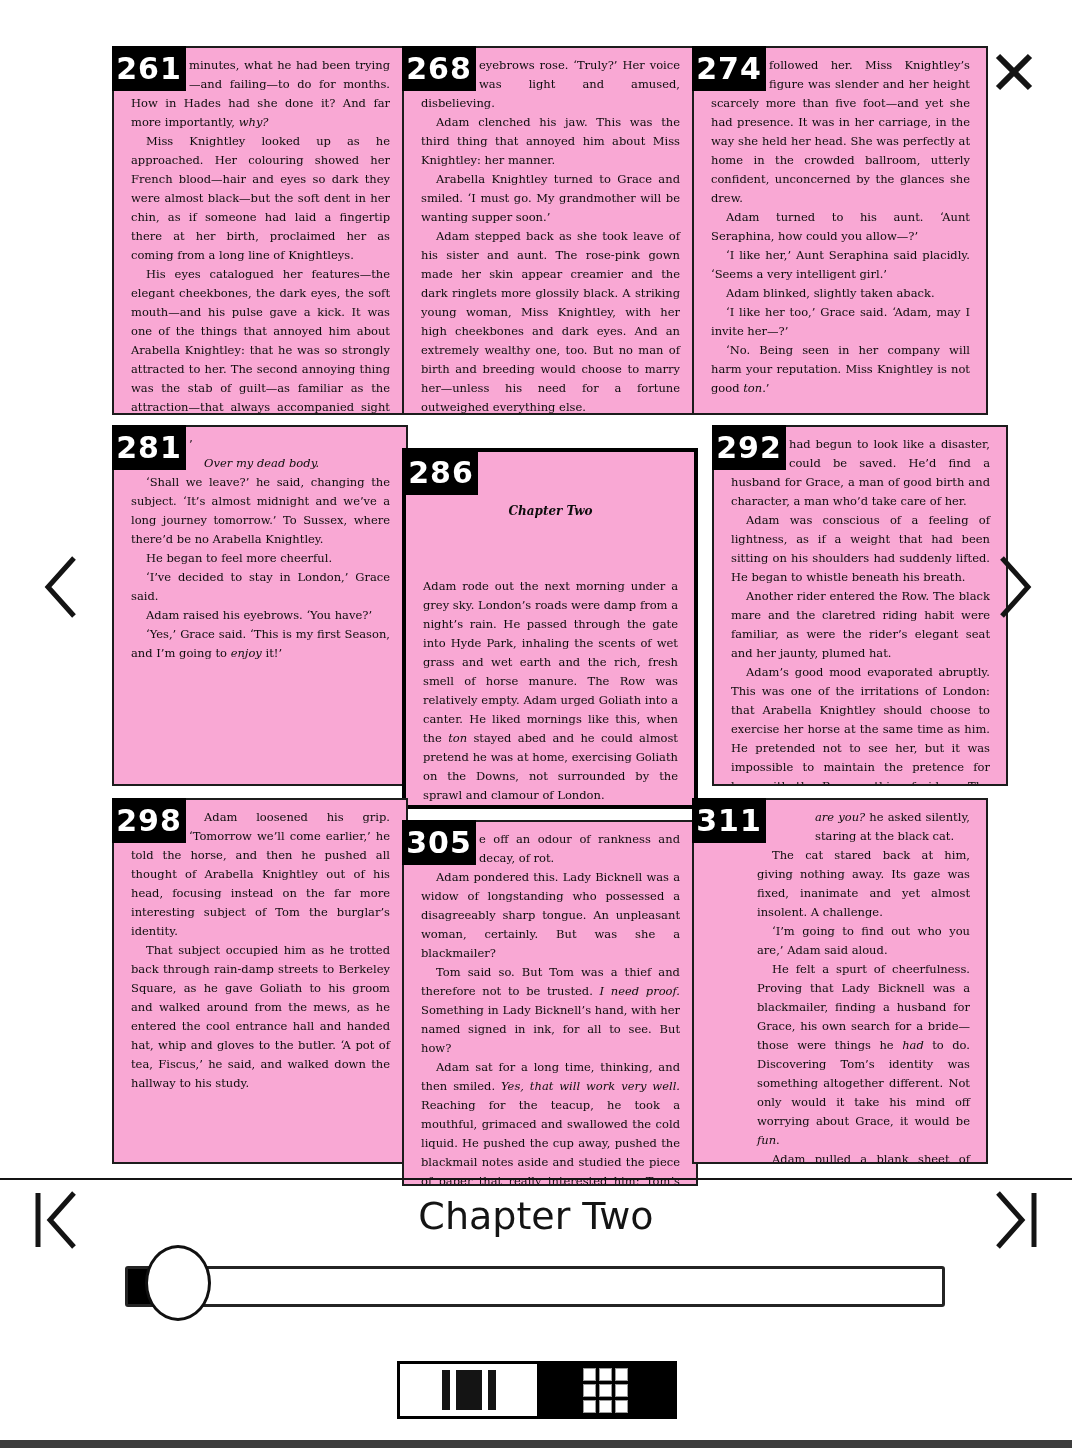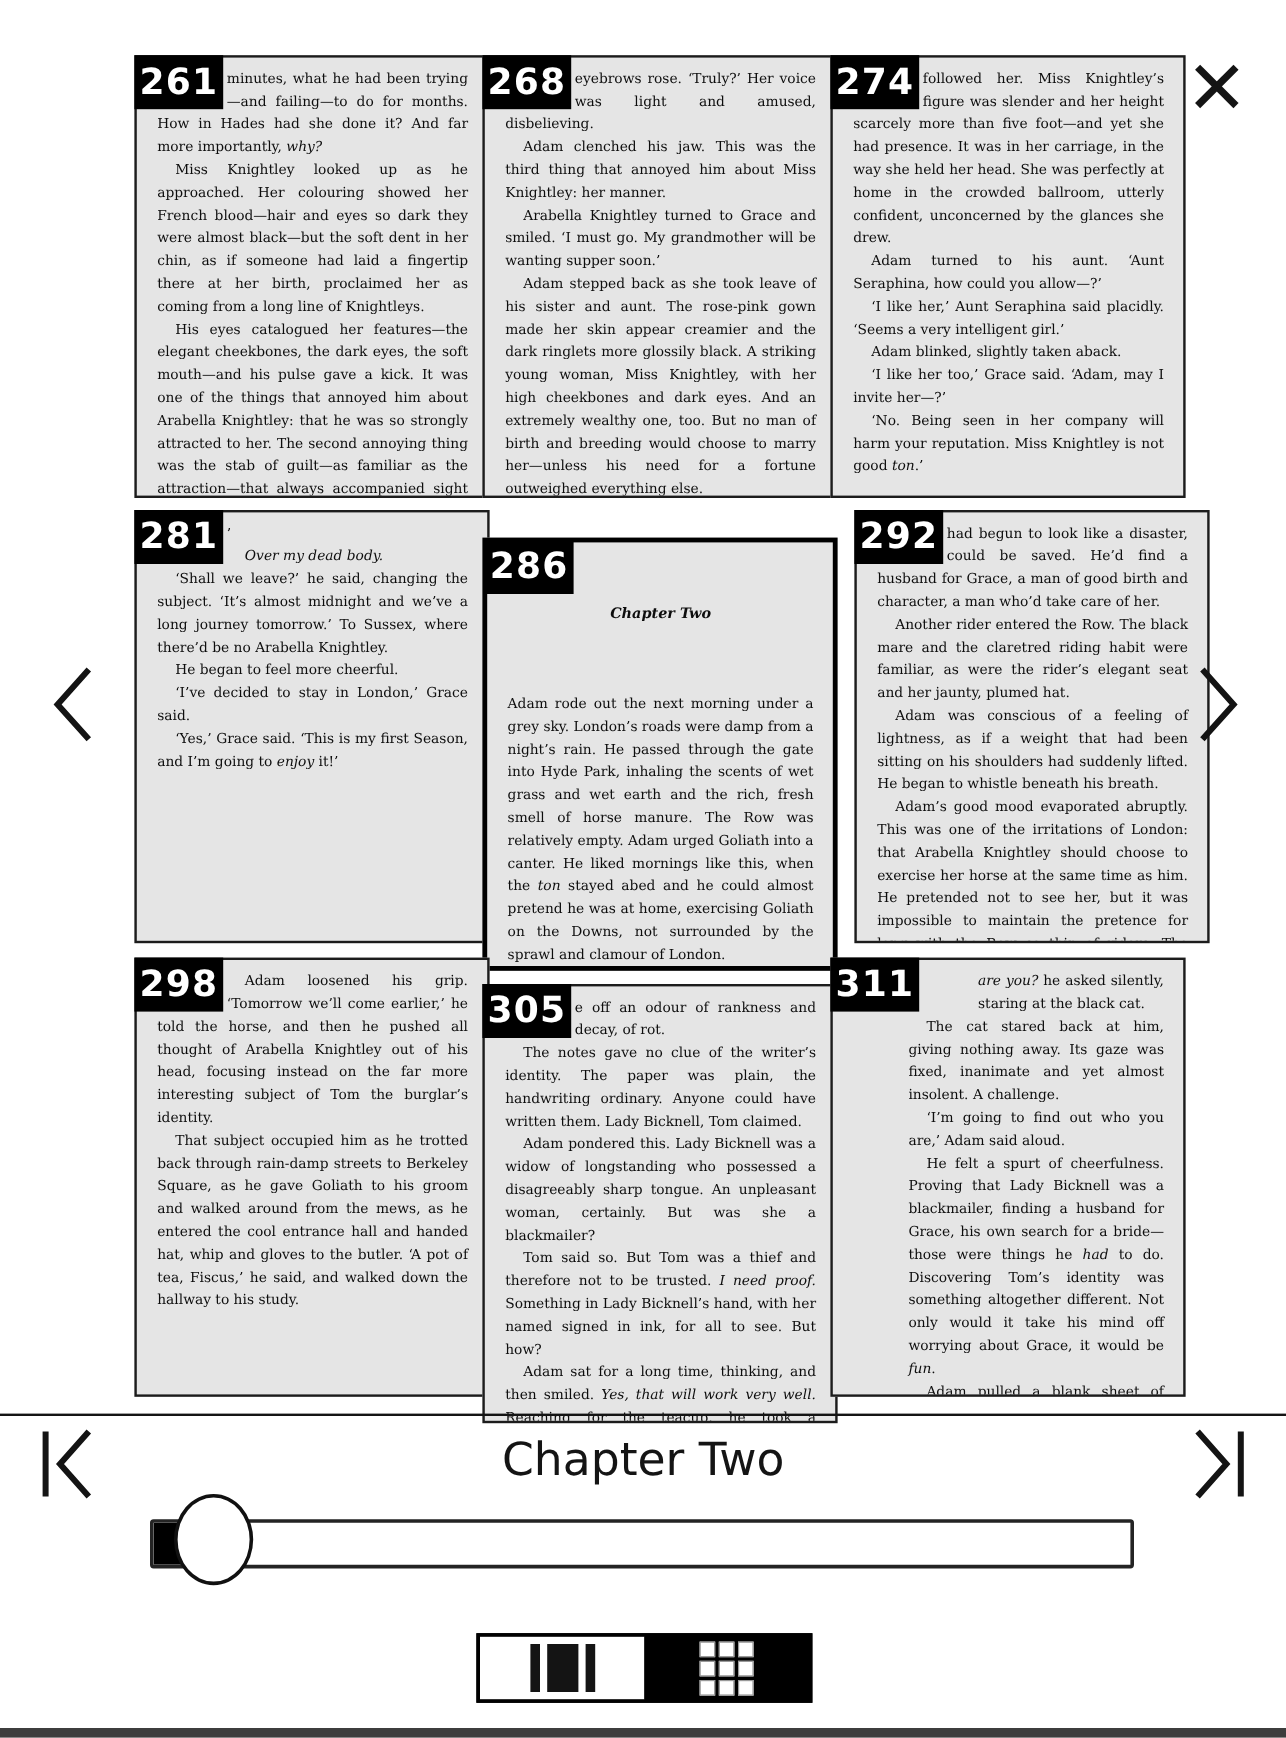--- a/index.html
+++ b/index.html
@@ -3,21 +3,21 @@
 <meta charset="utf-8">
 <style>
   html,body{margin:0;padding:0;}
   body{
     width:1072px;height:1448px;position:relative;background:#ffffff;
     font-family:"Liberation Sans",sans-serif;overflow:hidden;color:#111;
   }
   
   .grid{position:absolute;inset:0;}
   .card{
-    position:absolute;width:296px;background:#e5e5e5;border:2px solid #1c1c1c;
+    position:absolute;width:296px;background:#f9a8d4;border:2px solid #1c1c1c;
     box-sizing:border-box;
   }
   .card.current{border-width:4px;border-color:#000;}
   .badge{
     position:absolute;top:-2px;left:-2px;width:74px;height:45px;background:#000;
     color:#fff;font-family:"DejaVu Sans",sans-serif;font-weight:bold;font-size:30px;
     display:flex;align-items:center;justify-content:center;letter-spacing:1px;z-index:2;
   }
   .page-text{
     height:100%;box-sizing:border-box;padding:8px 16px 8px 17px;overflow:hidden;
@@ -108,55 +108,55 @@
   </div>
     <div class="card" style="left: 112px; top: 425px; height: 361px;">
     <div class="badge">281</div>
     <div class="page-text">
       <div class="badge-spacer"></div>
     <p>’</p>
         <p class="ind"><i>Over my dead body.</i></p>
         <p class="ind">‘Shall we leave?’ he said, changing the subject. ‘It’s almost midnight and we’ve a long journey tomorrow.’ To Sussex, where there’d be no Arabella Knightley.</p>
         <p class="ind">He began to feel more cheerful.</p>
         <p class="ind">‘I’ve decided to stay in London,’ Grace said.</p>
+        <p class="ind">Adam raised his eyebrows. ‘You have?’</p>
         <p class="ind">‘Yes,’ Grace said. ‘This is my first Season, and I’m going to <i>enjoy</i> it!’</p>
       </div>
   </div>
     <div class="card current" style="left: 402px; top: 448px; height: 361px;">
     <div class="badge">286</div>
     <div class="page-text">
       <div class="badge-spacer"></div>
     <div class="chapter-heading">Chapter Two</div>
         <p>Adam rode out the next morning under a grey sky. London’s roads were damp from a night’s rain. He passed through the gate into Hyde Park, inhaling the scents of wet grass and wet earth and the rich, fresh smell of horse manure. The Row was relatively empty. Adam urged Goliath into a canter. He liked mornings like this, when the <i>ton</i> stayed abed and he could almost pretend he was at home, exercising Goliath on the Downs, not surrounded by the sprawl and clamour of London.</p>
       </div>
   </div>
     <div class="card" style="left: 692px; top: 425px; height: 361px; margin-left: 20px;">
     <div class="badge">292</div>
     <div class="page-text">
       <div class="badge-spacer"></div>
     <p>had begun to look like a disaster, could be saved. He’d find a husband for Grace, a man of good birth and character, a man who’d take care of her.</p>
+        <p class="ind">Adam was conscious of a feeling of lightness, as if a weight that had been sitting on his shoulders had suddenly lifted. He began to whistle beneath his breath.</p>
         <p class="ind">Another rider entered the Row. The black mare and the claretred riding habit were familiar, as were the rider’s elegant seat and her jaunty, plumed hat.</p>
-        <p class="ind">Adam was conscious of a feeling of lightness, as if a weight that had been sitting on his shoulders had suddenly lifted. He began to whistle beneath his breath.</p>
         <p class="ind">Adam’s good mood evaporated abruptly. This was one of the irritations of London: that Arabella Knightley should choose to exercise her horse at the same time as him. He pretended not to see her, but it was impossible to maintain the pretence for long with the Row so thin of riders. The third time they passed he nodded stiffly. She returned the gesture. The amusement in her smile, the slightly</p>
       </div>
   </div>
     <div class="card" style="left: 112px; top: 798px; height: 366px;">
     <div class="badge">298</div>
     <div class="page-text">
       <div class="badge-spacer"></div>
         <p class="ind">Adam loosened his grip. ‘Tomorrow we’ll come earlier,’ he told the horse, and then he pushed all thought of Arabella Knightley out of his head, focusing instead on the far more interesting subject of Tom the burglar’s identity.</p>
         <p class="ind">That subject occupied him as he trotted back through rain-damp streets to Berkeley Square, as he gave Goliath to his groom and walked around from the mews, as he entered the cool entrance hall and handed hat, whip and gloves to the butler. ‘A pot of tea, Fiscus,’ he said, and walked down the hallway to his study.</p>
       </div>
   </div>
     <div class="card" style="left: 402px; top: 820px; height: 366px;">
     <div class="badge">305</div>
     <div class="page-text">
       <div class="badge-spacer"></div>
     <p>e off an odour of rankness and decay, of rot.</p>
-        <p class="ind">The notes gave no clue of the writer’s identity. The paper was plain, the handwriting ordinary. Anyone could have written them. Lady Bicknell, Tom claimed.</p>
         <p class="ind">Adam pondered this. Lady Bicknell was a widow of longstanding who possessed a disagreeably sharp tongue. An unpleasant woman, certainly. But was she a blackmailer?</p>
         <p class="ind">Tom said so. But Tom was a thief and therefore not to be trusted. <i>I need proof.</i> Something in Lady Bicknell’s hand, with her named signed in ink, for all to see. But how?</p>
         <p class="ind">Adam sat for a long time, thinking, and then smiled. <i>Yes, that will work very well.</i> Reaching for the teacup, he took a mouthful, grimaced and swallowed the cold liquid. He pushed the cup away, pushed the blackmail notes aside and studied the piece of paper that really interested him: Tom’s note.</p>
       </div>
   </div>
     <div class="card" style="left: 692px; top: 798px; height: 366px; padding-left: 46px;">
     <div class="badge">311</div>
     <div class="page-text">
       <div class="badge-spacer"></div>
     <p><i>are you?</i> he asked silently, staring at the black cat.</p>

